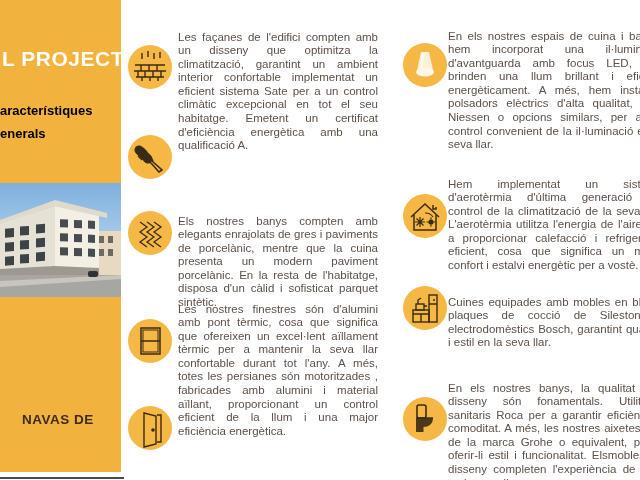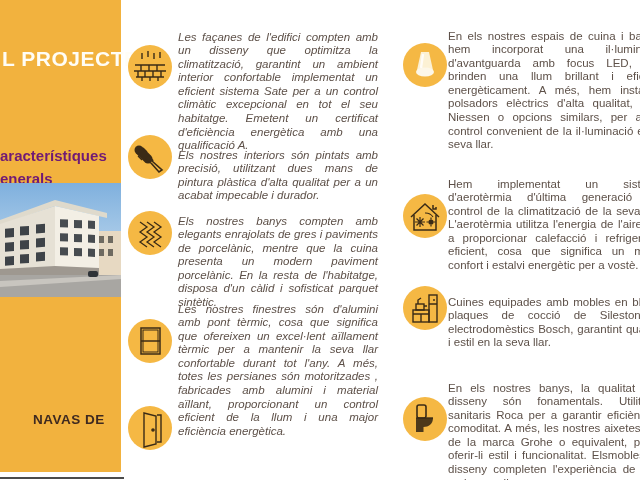--- a/index.html
+++ b/index.html
@@ -8,34 +8,34 @@
     font-family:"Liberation Sans", sans-serif;
   }
   
   .sidebar{position:absolute;left:0;top:0;width:121px;height:472px;background:#F2B23E;}
   .sidebar-title{
     position:absolute;left:2px;top:47px;width:200px;
     font-size:21px;font-weight:bold;letter-spacing:.5px;color:#FFFDF6;white-space:nowrap;
   }
   .sidebar-subtitle{
     position:absolute;left:0px;top:100px;width:130px;
-    font-size:15px;font-weight:600;line-height:22.5px;color:#701a75;margin-top:45px;
+    font-size:13px;font-weight:600;line-height:22.5px;color:#000000;
   }
   .photo{position:absolute;left:0;top:183px;width:121px;height:114px;}
   .address{
-    position:absolute;left:15px;top:409px;width:108px;text-align:center;
+    position:absolute;left:4px;top:409px;width:108px;text-align:center;
     font-size:13.5px;font-weight:bold;letter-spacing:.5px;line-height:21px;color:#3F2A20;
   }
   .edge-line{position:absolute;left:0;top:477px;width:124px;height:2px;background:#1f1f1f;opacity:.8;}
   
   .para{
     position:absolute;text-align:justify;color:#5D5048;
     font-size:11.5px;line-height:13.6px;
   }
-  .mid-para{left:178px;width:200px;font-style:italic;}
+  .mid-para{left:178px;width:200px;}
   .right-para{left:448px;width:215px;}
   .icon-circle{
     position:absolute;width:44px;height:44px;border-radius:50%;background:#F5B844;
     display:flex;align-items:center;justify-content:center;
   }
   .icon-circle svg{display:block;}
   .mid-icon{left:128px;}
   .right-icon{left:403px;}
 </style>
 </head>
@@ -143,21 +143,20 @@
   </div>
   <div class="icon-circle mid-icon" style="top:406px;">
     <svg width="44" height="44" viewBox="0 0 44 44" fill="none" stroke="#3B2B16" stroke-width="1.4">
       <path d="M29 9 h4 v27 h-4"></path>
       <polygon points="16,7 28,10 28,38 16,41"></polygon>
       <circle cx="25" cy="24" r="1.1" fill="#3B2B16"></circle>
     </svg>
   </div>
 
   <p class="para mid-para" style="top:19px;">Les façanes de l'edifici compten amb un disseny que optimitza la climatització, garantint un ambient interior confortable implementat un eficient sistema Sate per a un control climàtic excepcional en tot el seu habitatge. Emetent un certificat d'eficiència energètica amb una qualificació A.</p>
-  <p class="para mid-para" style="top:137px;">Els nostres interiors són pintats amb precisió, utilitzant dues mans de pintura plàstica d'alta qualitat per a un acabat impecable i durador.</p>
   <p class="para mid-para" style="top:203px;">Els nostres banys compten amb elegants enrajolats de gres i paviments de porcelànic, mentre que la cuina presenta un modern paviment porcelànic. En la resta de l'habitatge, disposa d'un càlid i sofisticat parquet sintètic.</p>
   <p class="para mid-para" style="top:291px;">Les nostres finestres són d'alumini amb pont tèrmic, cosa que significa que ofereixen un excel·lent aïllament tèrmic per a mantenir la seva llar confortable durant tot l'any. A més, totes les persianes són motoritzades , fabricades amb alumini i material aïllant, proporcionant un control eficient de la llum i una major eficiència energètica.</p>
 
   <div class="icon-circle right-icon" style="top:43px;">
     <svg width="44" height="44" viewBox="0 0 44 44">
       <path d="M18 9 h8 l4 18 a10 5 0 0 1 -16 0 z" fill="#FCF3DC" opacity="0.95"></path>
       <ellipse cx="22" cy="29" rx="9" ry="4.5" fill="#FDF7E8"></ellipse>
       <path d="M20 11 l-2 14" stroke="#FFFFFF" stroke-width="2.4" opacity="0.8" fill="none"></path>
     </svg>
   </div>

